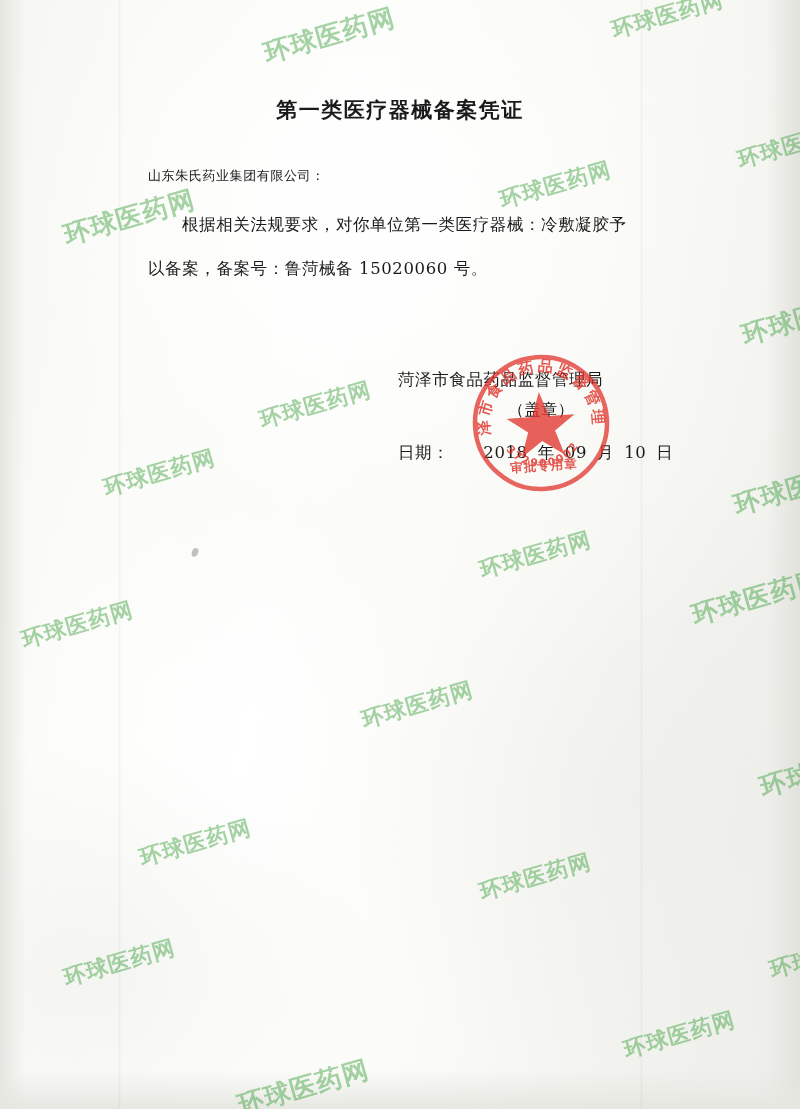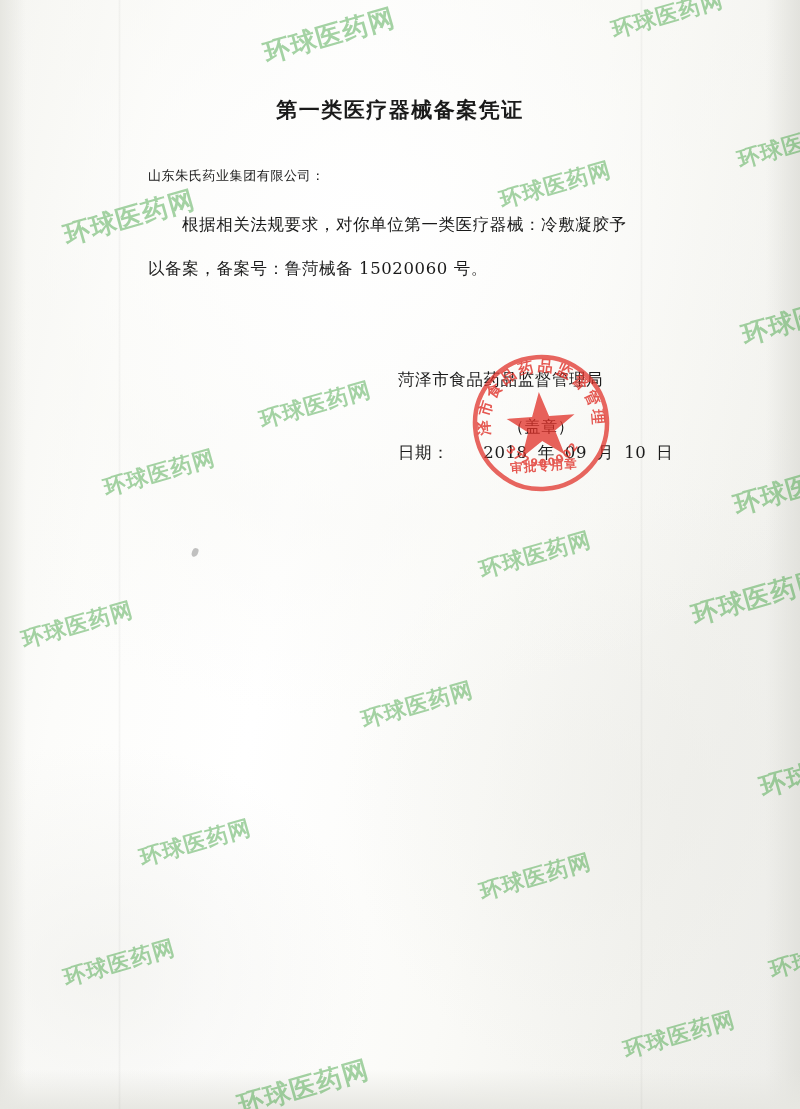--- a/index.html
+++ b/index.html
@@ -85,21 +85,21 @@
 
   .signer {
     position: absolute;
     top: 369px;
     left: 398px;
     font-size: 16.5px;
     letter-spacing: 0.6px;
   }
   .seal-note {
     position: absolute;
-    top: 417px;
+    top: 400px;
     left: 508px;
     font-size: 16px;
     letter-spacing: 0.6px;
   }
   .date-line {
     position: absolute;
     top: 442px;
     left: 398px;
     font-size: 16.5px;
     letter-spacing: 0.6px;

